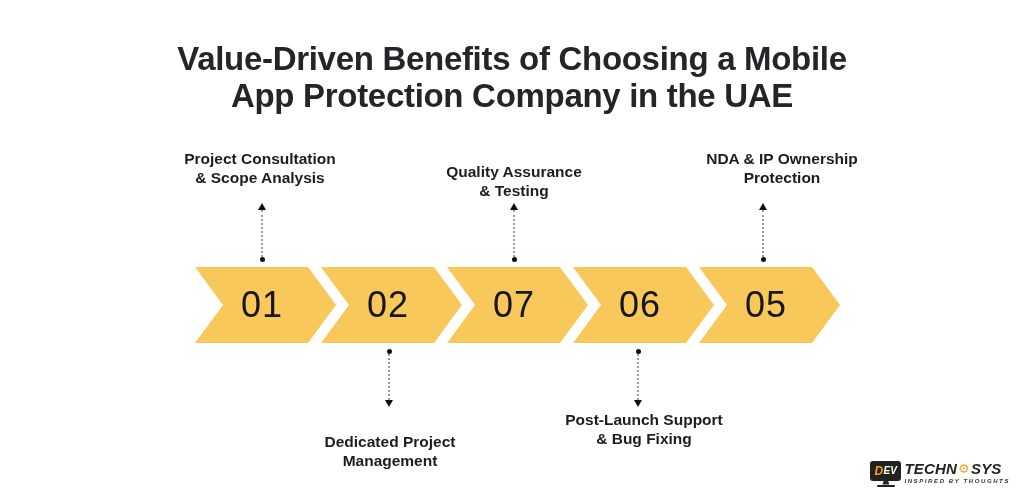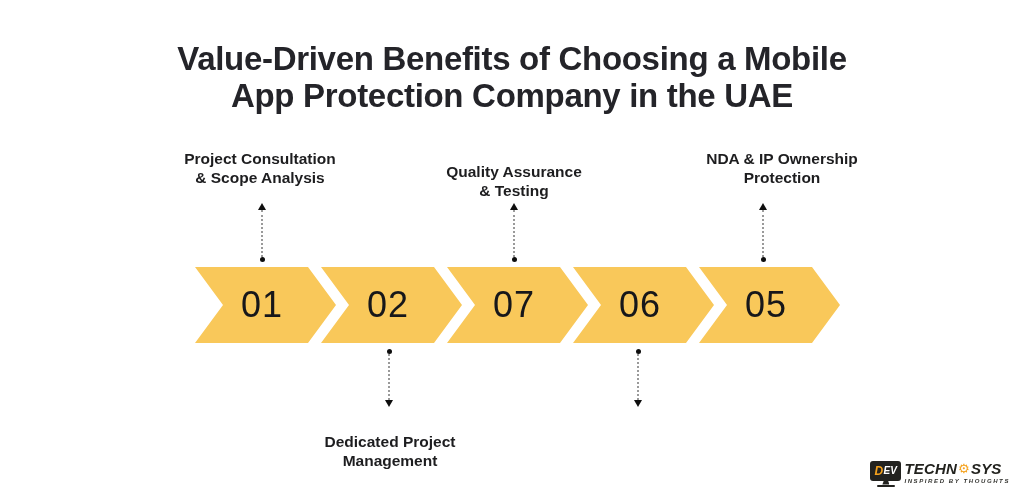--- a/index.html
+++ b/index.html
@@ -77,20 +77,22 @@
     <span>Value-Driven Benefits of Choosing a Mobile</span>
     <span>App Protection Company in the UAE</span>
   </h1>
 
   <div class="step-label lbl-0">Project Consultation
 &amp; Scope Analysis</div>
   <div class="step-label lbl-1">Dedicated Project
 Management</div>
   <div class="step-label lbl-2">Quality Assurance
 &amp; Testing</div>
+  <div class="step-label lbl-3">Post-Launch Support
+&amp; Bug Fixing</div>
   <div class="step-label lbl-4">NDA &amp; IP Ownership
 Protection</div>
 
   <div class="connector conn-top cx-0">
     <div class="arrow-up"></div>
     <div class="line"></div>
     <div class="dot"></div>
   </div>
   <div class="connector conn-top cx-2">
     <div class="arrow-up"></div>

